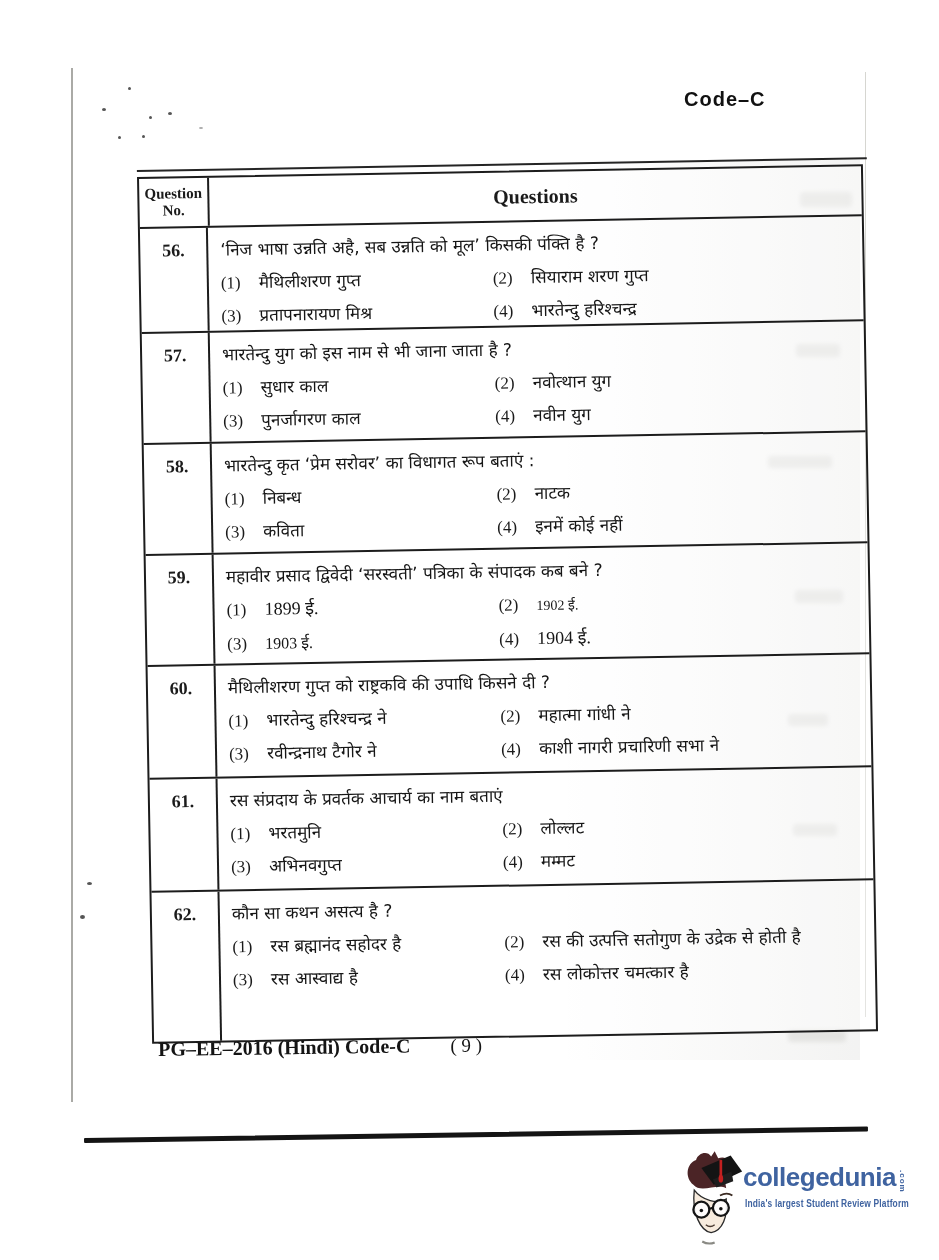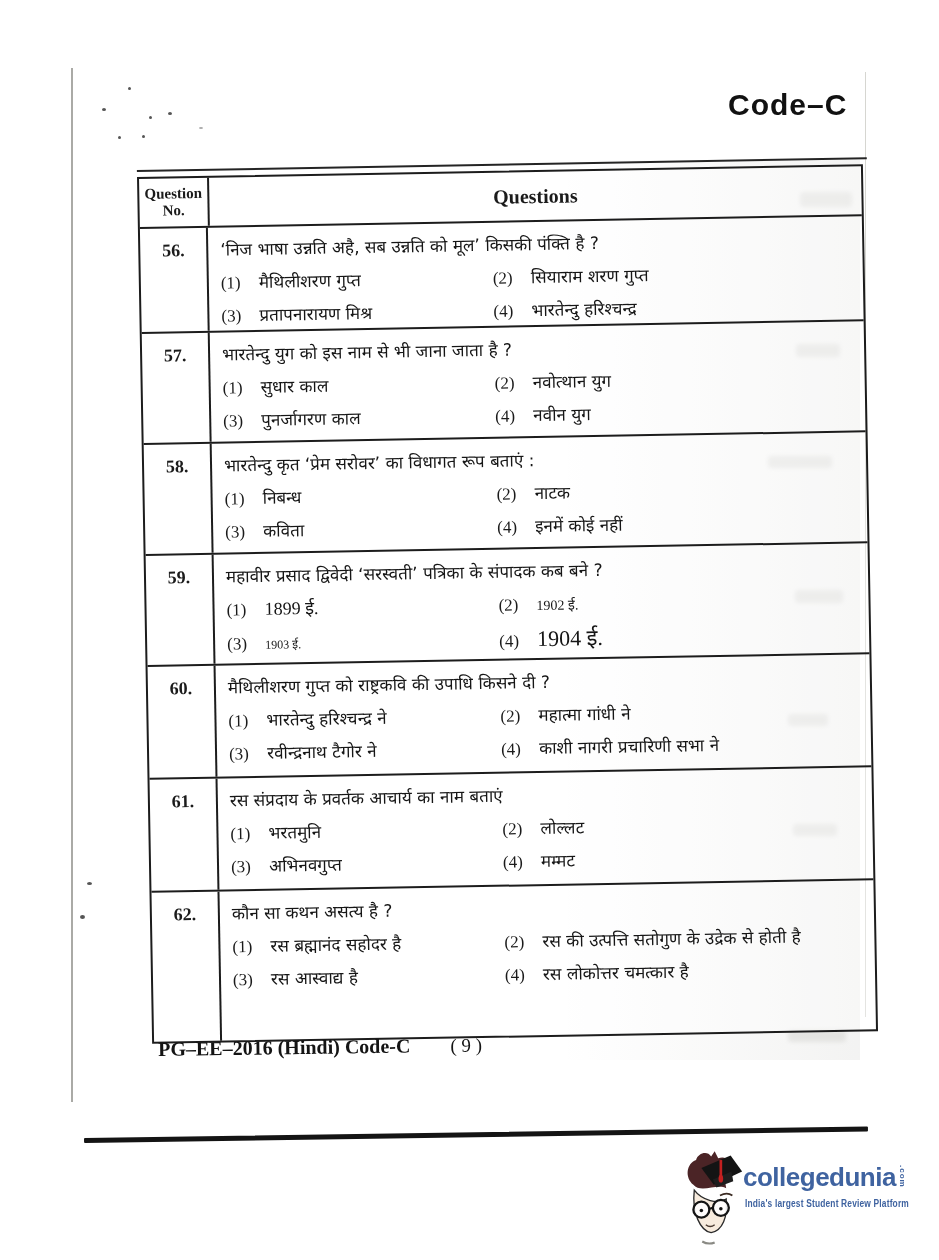--- a/index.html
+++ b/index.html
@@ -9,21 +9,21 @@
   
   .edge-left{position:absolute;left:71px;top:68px;width:2px;height:1034px;background:#8d8d88;opacity:.75;}
   .edge-right{position:absolute;left:865px;top:72px;width:1px;height:945px;background:#d6d6d1;}
   .shade-band{position:absolute;left:560px;top:160px;width:300px;height:900px;pointer-events:none;
       background:linear-gradient(to right,rgba(0,0,0,0) 0%,rgba(120,120,110,.05) 60%,rgba(120,120,110,.09) 100%);}
 
   .speck{position:absolute;background:#555;border-radius:50%;}
   .smudge{position:absolute;background:#8f8f86;opacity:.16;filter:blur(2px);border-radius:4px;}
 
   
-  .code-label{position:absolute;left:728px;top:88px;font-size:30px;font-weight:bold;
+  .code-label{position:absolute;left:684px;top:88px;font-size:20px;font-weight:bold;
       letter-spacing:1px;color:#111;}
 
   
   .exam-table{position:absolute;left:137px;top:177px;width:722px;
       transform:rotate(-1deg);transform-origin:0 0;
       border:2px solid #1c1c1c;background:rgba(255,255,255,.35);}
   .outer-top-line{position:absolute;left:-2px;right:-6px;top:-9px;height:2px;background:#242424;}
   .t-header{display:flex;height:48px;border-bottom:2px solid #1c1c1c;}
   .h-no{width:68px;border-right:2px solid #1c1c1c;display:flex;flex-direction:column;
       align-items:center;justify-content:center;font-family:"Liberation Serif","DejaVu Serif",serif;
@@ -44,21 +44,21 @@
   
   .footer-line{position:absolute;left:158px;top:1038px;transform:rotate(-0.8deg);transform-origin:0 0;
       font-family:"Liberation Serif","DejaVu Serif",serif;font-weight:bold;font-size:20px;color:#141414;}
   .footer-page{font-weight:normal;margin-left:40px;font-size:19px;}
   .thick-rule{position:absolute;left:84px;top:1138px;width:784px;height:5px;background:#141414;
       transform:rotate(-0.85deg);transform-origin:0 0;border-radius:1px;}
 
   
   .logo{position:absolute;left:681px;top:1146px;width:250px;height:108px;}
   .mascot{position:absolute;left:0;top:2px;}
-  .brand-row{position:absolute;left:62px;top:16px;display:flex;align-items:flex-start;}
+  .brand-row{position:absolute;left:62px;top:16px;display:flex;align-items:flex-end;}
   .brand{font-size:26px;font-weight:bold;letter-spacing:-0.5px;color:#3f63a0;
       font-family:"Liberation Sans","DejaVu Sans",sans-serif;}
   .tld{writing-mode:vertical-rl;font-size:8px;font-weight:bold;color:#3f63a0;margin-left:2px;margin-top:3px;letter-spacing:1px;}
   .tagline{position:absolute;left:64px;top:52px;font-size:10px;font-weight:bold;color:#3f63a0;
       white-space:nowrap;transform:scaleX(0.84);transform-origin:0 0;letter-spacing:0.2px;}
 </style>
 </head>
 <body>
 
 <div class="edge-left"></div>
@@ -179,25 +179,25 @@
         <div class="opt">
             <span class="opt-num">(1)</span>
             <span class="opt-text" style="font-family:'Liberation Serif','DejaVu Serif',serif;font-size:18px">1899 ई.</span>
           </div>
         <div class="opt">
             <span class="opt-num">(2)</span>
             <span class="opt-text" style="font-family:'Liberation Serif','DejaVu Serif',serif;font-size:14px">1902 ई.</span>
           </div>
         <div class="opt">
             <span class="opt-num">(3)</span>
-            <span class="opt-text" style="font-family:'Liberation Serif','DejaVu Serif',serif;font-size:12px">1903 ई.</span>
-          </div>
-        <div class="opt">
-            <span class="opt-num">(4)</span>
-            <span class="opt-text" style="font-family:'Liberation Serif','DejaVu Serif',serif;font-size:22px">1904 ई.</span>
+            <span class="opt-text" style="font-family:'Liberation Serif','DejaVu Serif',serif;font-size:16px">1903 ई.</span>
+          </div>
+        <div class="opt">
+            <span class="opt-num">(4)</span>
+            <span class="opt-text" style="font-family:'Liberation Serif','DejaVu Serif',serif;font-size:18px">1904 ई.</span>
           </div>
       </div>
     </div>
   </div>
 
   <div class="t-row" style="height:113px">
     <div class="cell-no">60.</div>
     <div class="cell-q">
       <div class="q-line">मैथिलीशरण गुप्त को राष्ट्रकवि की उपाधि किसने दी ?</div>
       <div class="opt-grid">

